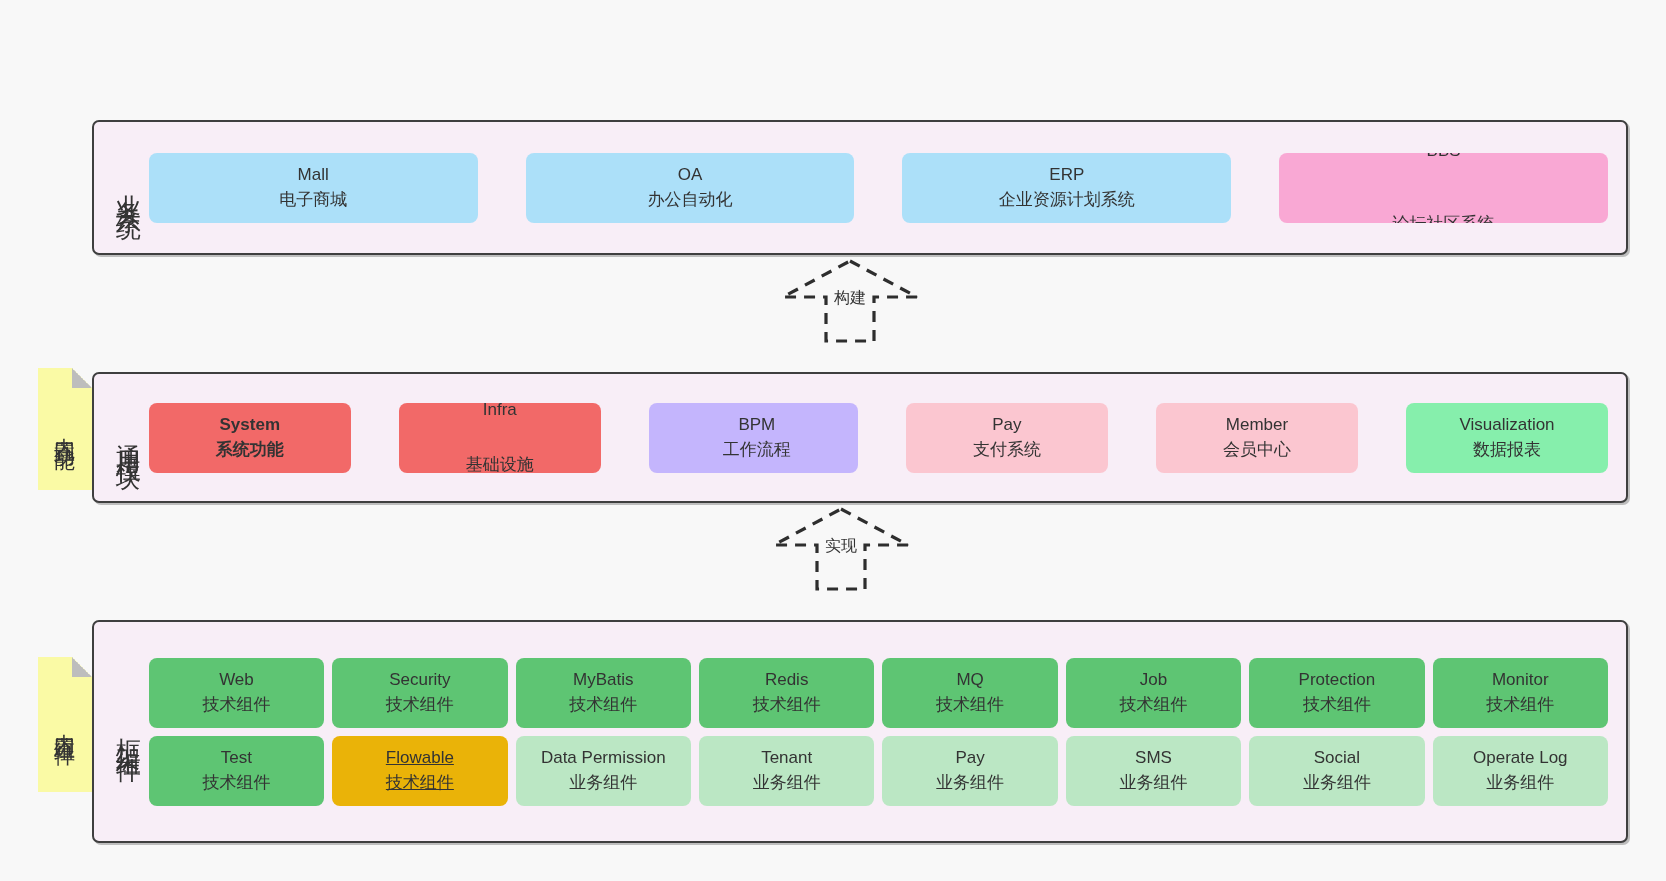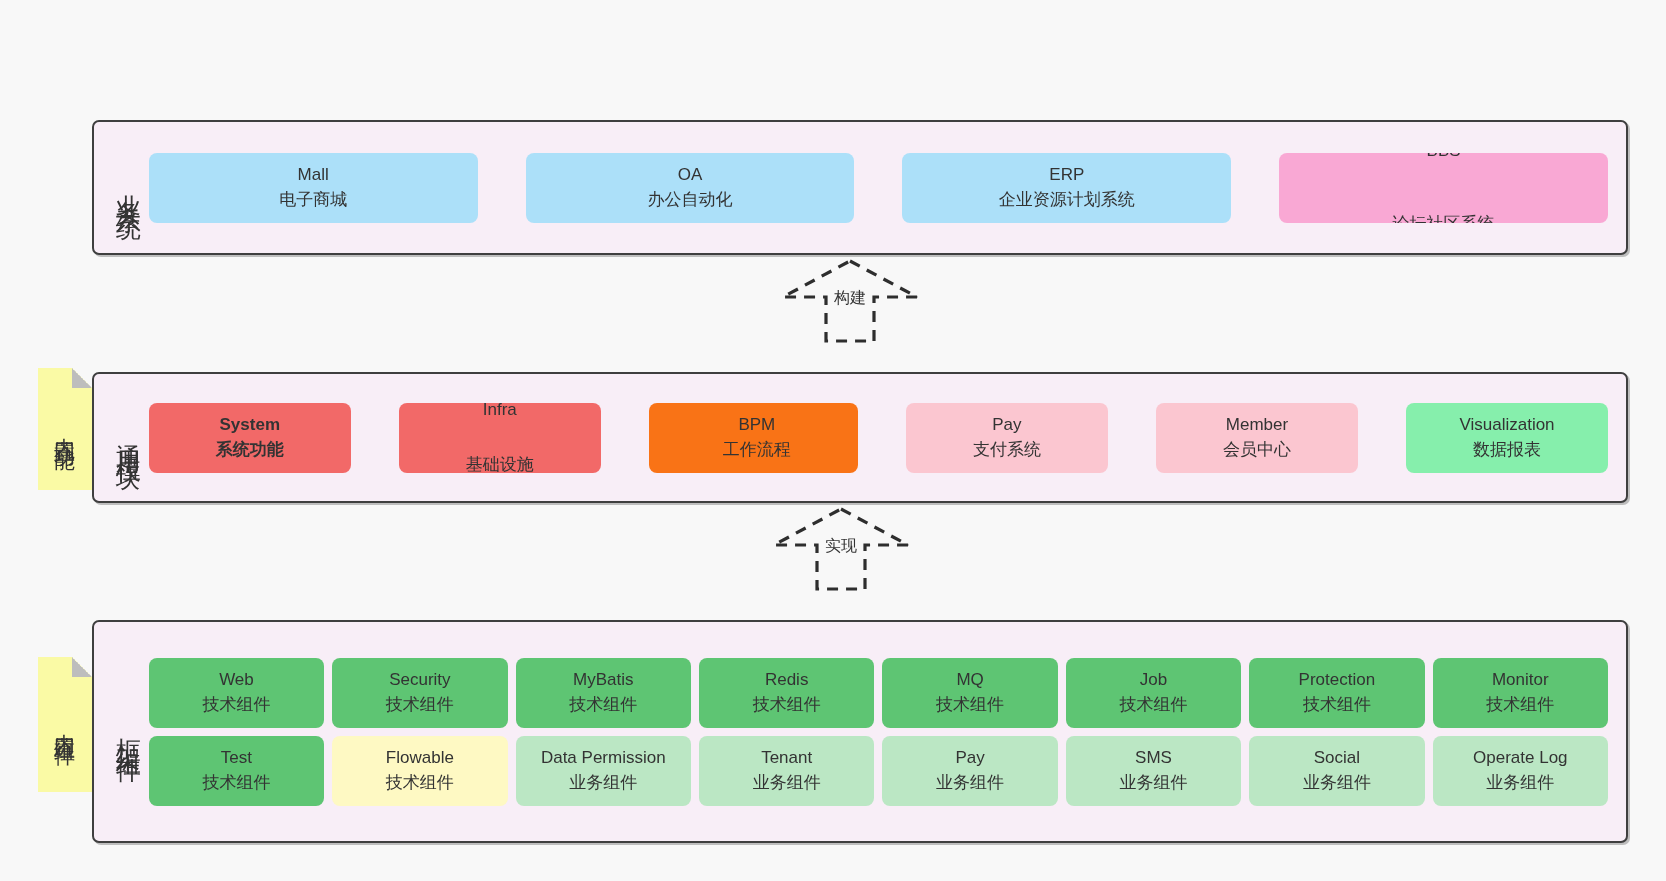--- a/index.html
+++ b/index.html
@@ -106,21 +106,21 @@
     <div class="v-label">通用模块</div>
     <div class="boxes">
         <div class="box" style="background: rgb(242, 105, 104); font-weight: bold;">
           <div class="box-title">System</div>
           <div class="box-sub">系统功能</div>
         </div>
         <div class="box" style="background: rgb(242, 105, 104); gap: 30px;">
           <div class="box-title">Infra</div>
           <div class="box-sub">基础设施</div>
         </div>
-        <div class="box" style="background: #f97316; padding-left: 21px;">
+        <div class="box" style="background: #c4b5fd; padding-left: 21px;">
           <div class="box-title">BPM</div>
           <div class="box-sub">工作流程</div>
         </div>
         <div class="box" style="background: rgb(251, 198, 208);">
           <div class="box-title">Pay</div>
           <div class="box-sub">支付系统</div>
         </div>
         <div class="box" style="background: rgb(251, 198, 208);">
           <div class="box-title">Member</div>
           <div class="box-sub">会员中心</div>
@@ -175,21 +175,21 @@
           <div class="box-sub">技术组件</div>
         </div>
         <div class="box" style="background: rgb(94, 197, 115);">
           <div class="box-title">Monitor</div>
           <div class="box-sub">技术组件</div>
         </div>
         <div class="box" style="background: rgb(94, 197, 115);">
           <div class="box-title">Test</div>
           <div class="box-sub">技术组件</div>
         </div>
-        <div class="box" style="background: #fef9c3;">
+        <div class="box" style="background: #eab308; text-decoration: underline;">
           <div class="box-title">Flowable</div>
           <div class="box-sub">技术组件</div>
         </div>
         <div class="box" style="background: rgb(187, 231, 196);">
           <div class="box-title">Data Permission</div>
           <div class="box-sub">业务组件</div>
         </div>
         <div class="box" style="background: rgb(187, 231, 196);">
           <div class="box-title">Tenant</div>
           <div class="box-sub">业务组件</div>

